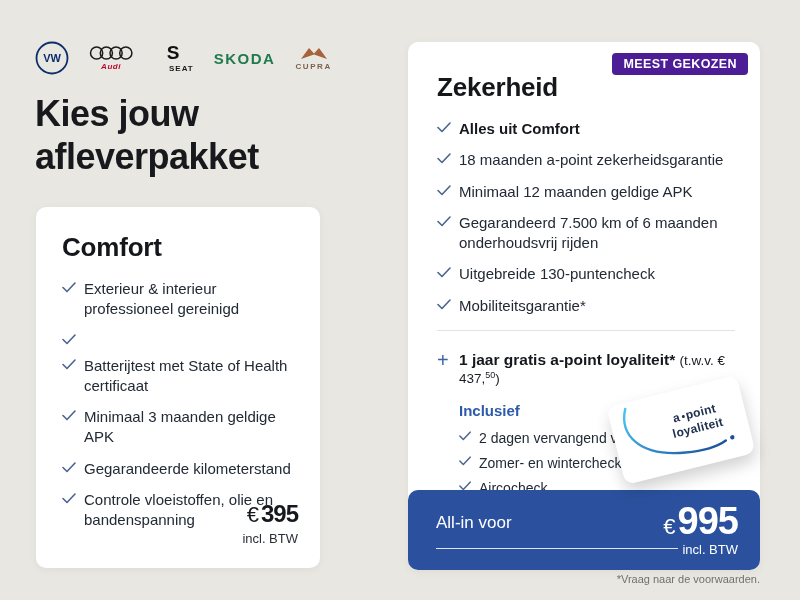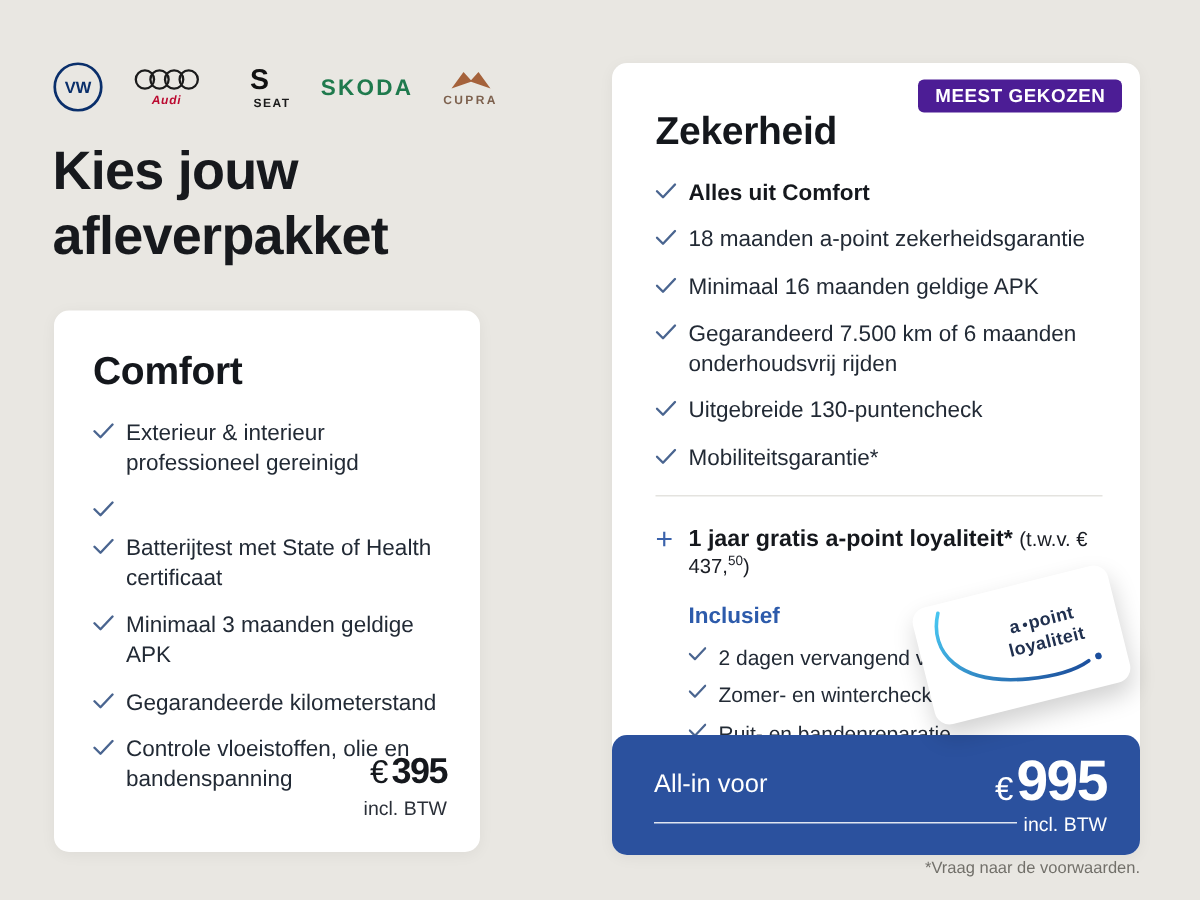--- a/index.html
+++ b/index.html
@@ -191,21 +191,21 @@
             </svg>
           </span>
         <span class="btxt">18 maanden a-point zekerheidsgarantie</span>
       </li>
       <li>
         <span class="chk">
             <svg width="14" height="11" viewBox="0 0 14 11">
               <path d="M1 5.5 L5 9.5 L13 1" fill="none" stroke="#4A6590" stroke-width="1.6" stroke-linecap="round" stroke-linejoin="round"></path>
             </svg>
           </span>
-        <span class="btxt">Minimaal 16 maanden geldige APK</span>
+        <span class="btxt">Minimaal 12 maanden geldige APK</span>
       </li>
       <li>
         <span class="chk">
             <svg width="14" height="11" viewBox="0 0 14 11">
               <path d="M1 5.5 L5 9.5 L13 1" fill="none" stroke="#4A6590" stroke-width="1.6" stroke-linecap="round" stroke-linejoin="round"></path>
             </svg>
           </span>
         <span class="btxt">Gegarandeerd 7.500 km of 6 maanden onderhoudsvrij rijden</span>
       </li>
       <li>
@@ -245,20 +245,28 @@
           </span>
         <span class="btxt">2 dagen vervangend vervoer</span>
       </li>
       <li>
         <span class="chk">
             <svg width="12" height="10" viewBox="0 0 14 11">
               <path d="M1 5.5 L5 9.5 L13 1" fill="none" stroke="#4A6590" stroke-width="1.7" stroke-linecap="round" stroke-linejoin="round"></path>
             </svg>
           </span>
         <span class="btxt">Zomer- en winterchecks</span>
+      </li>
+      <li>
+        <span class="chk">
+            <svg width="12" height="10" viewBox="0 0 14 11">
+              <path d="M1 5.5 L5 9.5 L13 1" fill="none" stroke="#4A6590" stroke-width="1.7" stroke-linecap="round" stroke-linejoin="round"></path>
+            </svg>
+          </span>
+        <span class="btxt">Aircocheck</span>
       </li>
       <li>
         <span class="chk">
             <svg width="12" height="10" viewBox="0 0 14 11">
               <path d="M1 5.5 L5 9.5 L13 1" fill="none" stroke="#4A6590" stroke-width="1.7" stroke-linecap="round" stroke-linejoin="round"></path>
             </svg>
           </span>
         <span class="btxt">Ruit- en bandenreparatie</span>
       </li>
     </ul>

